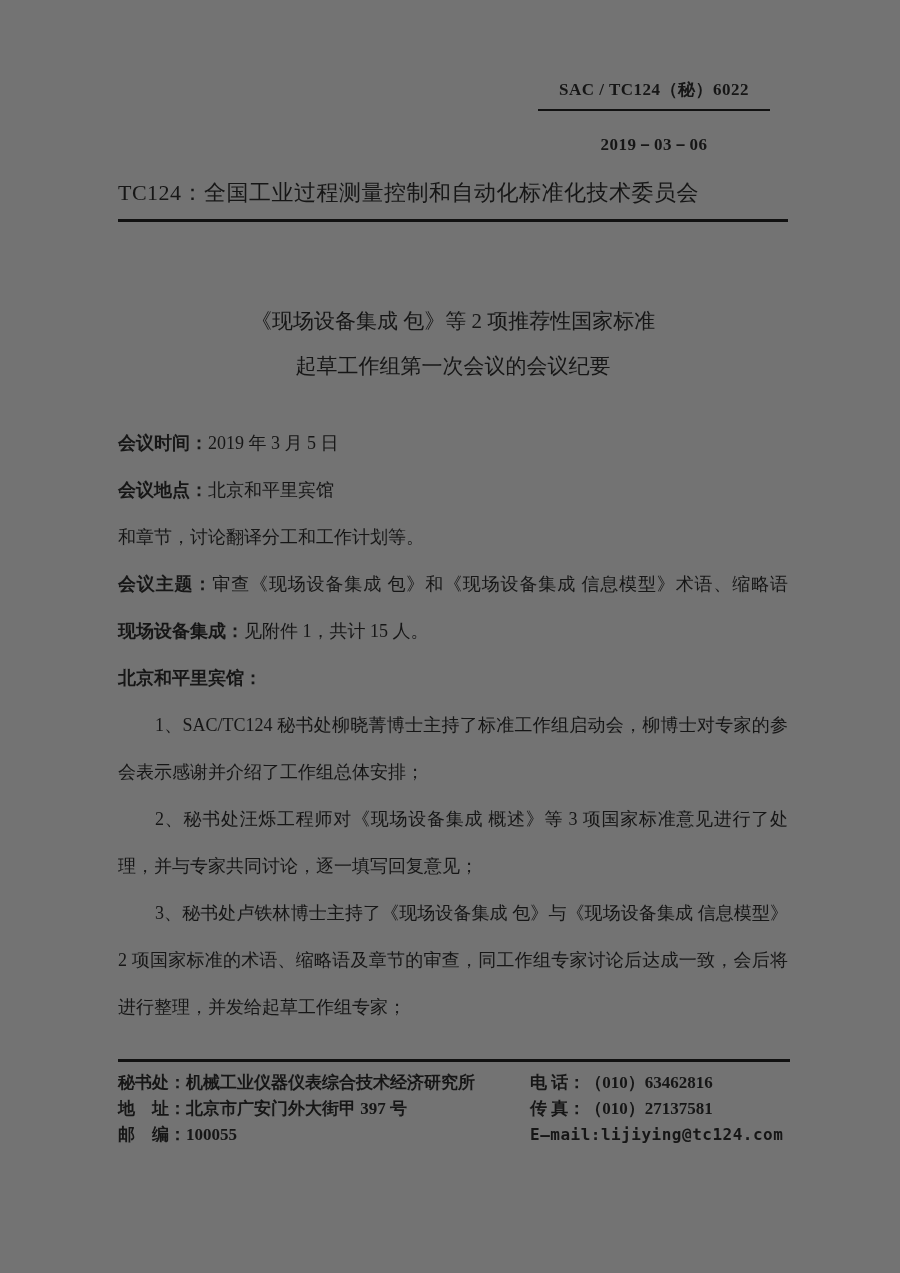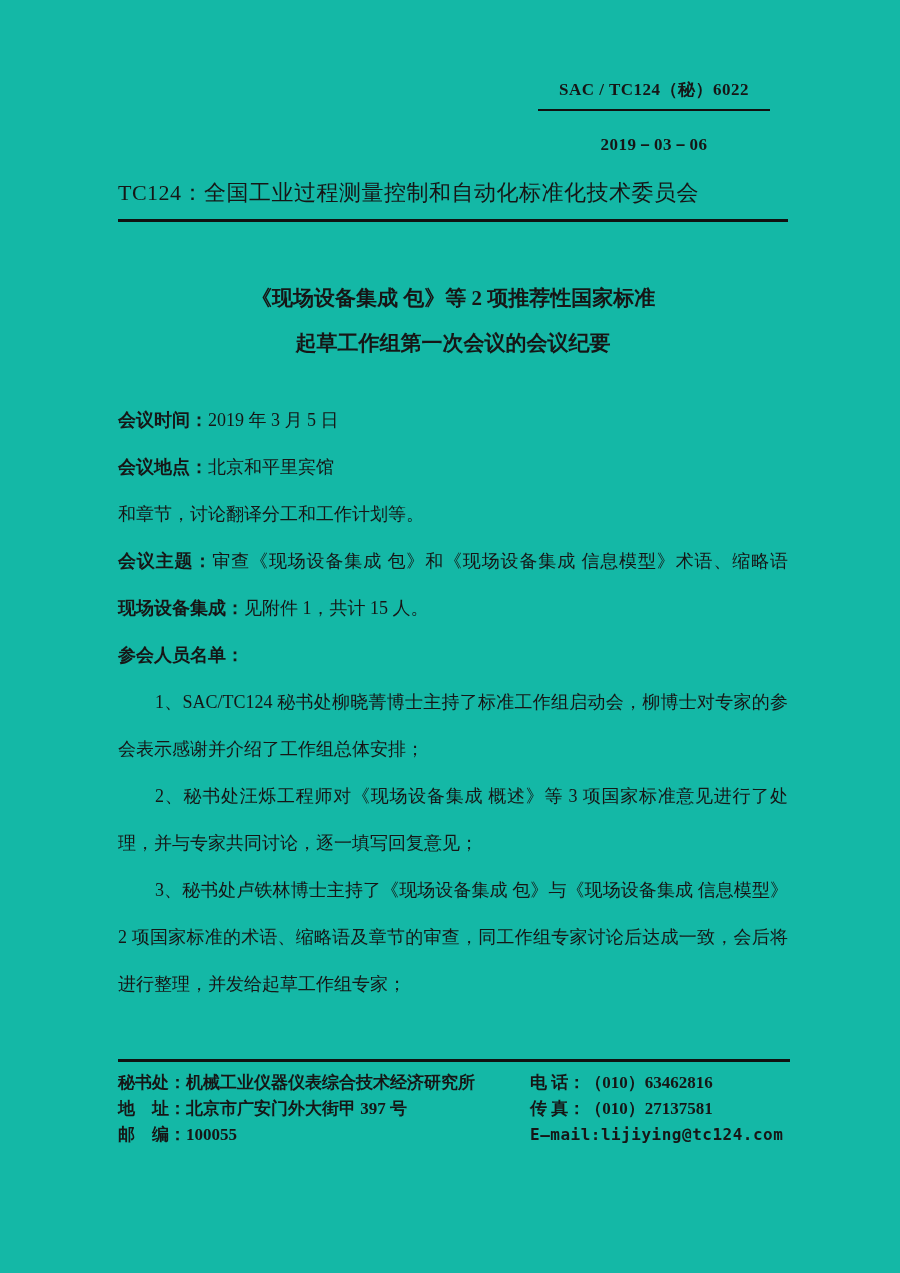--- a/index.html
+++ b/index.html
@@ -2,21 +2,21 @@
 <html lang="zh"><head>
 <meta charset="utf-8">
 <style>
   * { margin: 0; padding: 0; box-sizing: border-box; }
   html, body { background: #ffffff; }
   .page {
     position: relative;
     width: 900px;
     height: 1273px;
     margin: 0 auto;
-    background: #14b8a6;
+    background: #737373;
     color: #161616;
     font-family: "Liberation Serif", "DejaVu Serif", serif;
     overflow: hidden;
   }
   .content {
     position: absolute;
     left: 118px;
     right: 112px;
     top: 0;
   }
@@ -43,23 +43,23 @@
     white-space: nowrap;
   }
   .rule {
     margin-top: 13px;
     height: 3px;
     background: #111;
   }
 
   
   .title {
-    margin-top: 64px;
+    margin-top: 87px;
     text-align: center;
-    font-weight: 700;
+    font-weight: 400;
     font-size: 21px;
     line-height: 24px;
   }
   .title .t2 { margin-top: 21px; }
 
   
   .body {
     margin-top: 42px;
     font-size: 18px;
     line-height: 47px;
@@ -115,21 +115,21 @@
     <div class="body">
       <div class="bline"><span class="b">会议时间：</span><span>2019 年 3 月 5 日</span></div>
 
       <div class="bline"><span class="b">会议地点：</span><span>北京和平里宾馆</span></div>
 
       <div class="bline">和章节，讨论翻译分工和工作计划等。</div>
       <div class="bline j"><span class="b">会议主题：</span><span>审查《现场设备集成 包》和《现场设备集成 信息模型》术语、缩略语</span></div>
 
       <div class="bline"><span class="b">现场设备集成：</span><span>见附件 1，共计 15 人。</span></div>
 
-      <div class="bline b">参会人员名单：</div>
+      <div class="bline b">北京和平里宾馆：</div>
 
       <div class="bline ind j">1、SAC/TC124 秘书处柳晓菁博士主持了标准工作组启动会，柳博士对专家的参</div>
       <div class="bline">会表示感谢并介绍了工作组总体安排；</div>
 
       <div class="bline ind j">2、秘书处汪烁工程师对《现场设备集成 概述》等 3 项国家标准意见进行了处</div>
       <div class="bline">理，并与专家共同讨论，逐一填写回复意见；</div>
 
       <div class="bline ind j">3、秘书处卢铁林博士主持了《现场设备集成 包》与《现场设备集成 信息模型》</div>
       <div class="bline j">2 项国家标准的术语、缩略语及章节的审查，同工作组专家讨论后达成一致，会后将</div>
       <div class="bline">进行整理，并发给起草工作组专家；</div>

